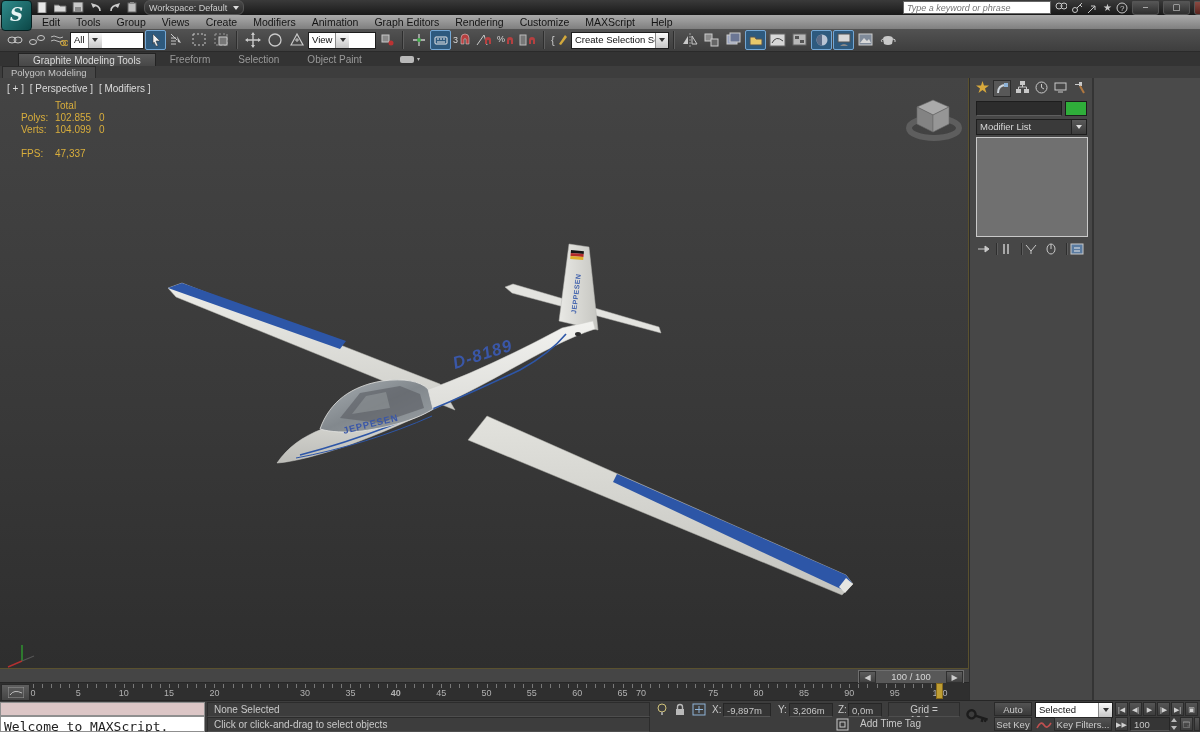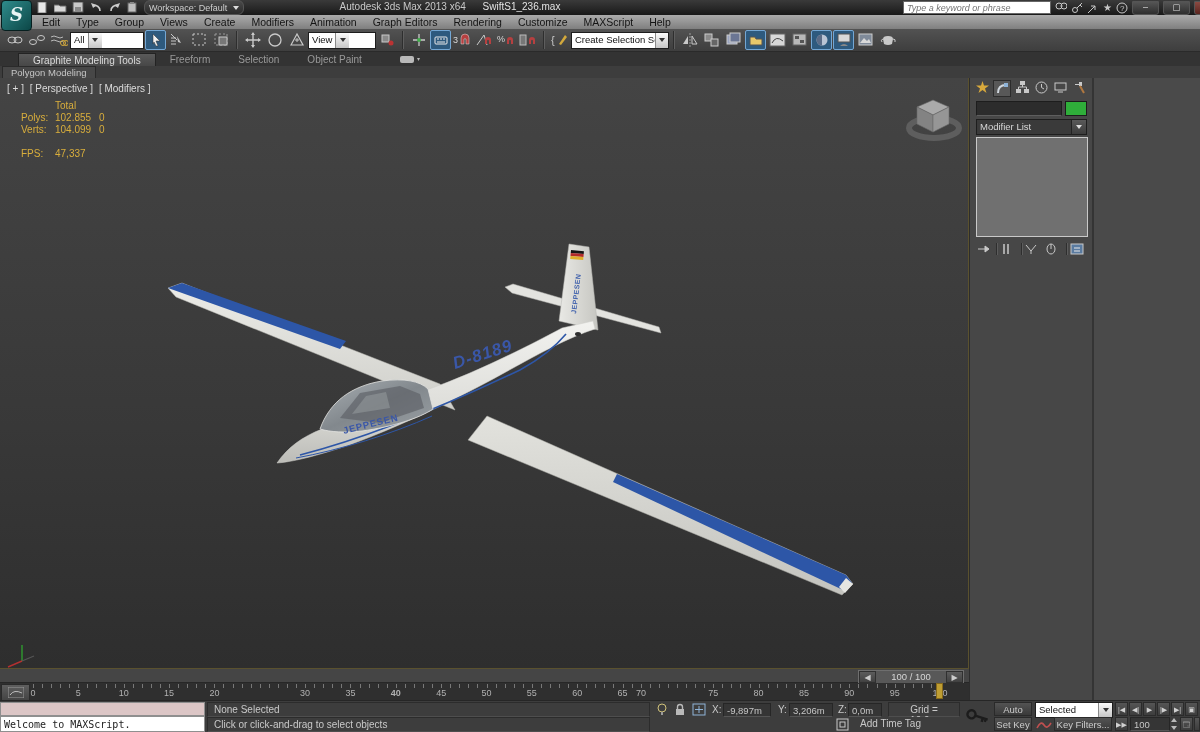--- a/index.html
+++ b/index.html
@@ -83,21 +83,21 @@
   #cp-stack{left:6px;top:59px;width:112px;height:100px;background:#707070;border:1px solid #c9c9c9;box-sizing:border-box;}
   #cp-stackbtns{left:6px;top:163px;width:112px;height:16px;display:flex;align-items:center;justify-content:space-between;color:#c9c9c9;}
   .stkbtn{font-size:10px;width:18px;text-align:center;}
   .stksep{width:1px;height:12px;background:#2e2e2e;border-right:1px solid #5c5c5c;}
   #cp-divider{left:122px;top:0;width:2px;height:622px;background:#343434;border-right:1px solid #565656;}
   #cp-empty{left:124px;top:0;width:107px;height:622px;background:#4a4a4a;}
   
   #statusbar{left:0;top:700px;width:1200px;height:32px;background:#3d3d3d;border-top:1px solid #262626;box-sizing:border-box;}
   #listener-pink{left:0;top:1px;width:205px;height:14px;background:#dcc6c6;border:1px solid #8f8f8f;box-sizing:border-box;}
   #listener-white{left:0;top:15px;width:205px;height:16px;background:#ffffff;border:1px solid #8f8f8f;box-sizing:border-box;
-                  font-family:"DejaVu Sans Mono",monospace;font-size:10px;color:#222;padding:2px 0 4px 3px;}
+                  font-family:"DejaVu Sans Mono",monospace;font-size:13px;color:#222;padding:2px 0 4px 3px;}
   .statcell{background:#3d3d3d;border:1px solid #2c2c2c;border-bottom-color:#4e4e4e;color:#c9c9c9;
             font-size:10px;padding:1px 6px 0 6px;box-sizing:border-box;}
   .sfield{background:#353535;border:1px solid #262626;border-bottom-color:#555;color:#c6c6c6;
           font-size:9.5px;box-sizing:border-box;padding:1px 0 0 3px;}
   .slabel{color:#c9c9c9;font-size:10px;}
   .keybtn{background:linear-gradient(#535353,#3a3a3a);border:1px solid #2a2a2a;color:#cccccc;font-size:9.5px;
           text-align:center;box-sizing:border-box;padding-top:1px;}
   .pbbtn{width:13px;height:14px;background:linear-gradient(#555,#3d3d3d);border:1px solid #2b2b2b;color:#d0d0d0;
          font-size:7px;text-align:center;line-height:13px;box-sizing:border-box;}
   svg{display:block;}
@@ -141,24 +141,20 @@
         <svg width="13" height="11">
             <rect x="2" y="1" width="8" height="9" fill="#bfbfbf" stroke="#666"></rect>
             <rect x="4" y="0" width="4" height="2" fill="#888"></rect>
           </svg>
         </span>
       <span class="wsbox">
         <span>Workspace: Default</span>
         <span class="arr-dn lt"></span>
       </span>
     </div>
-    <div id="titletext" class="abs">
-      <span>Autodesk 3ds Max 2013 x64</span>
-      <span class="file">SwiftS1_236.max</span>
-    </div>
     <div id="infocenter" class="abs">
       <input id="search-input" placeholder="Type a keyword or phrase" style="">
       <span class="ic-ico">
         <svg width="12" height="12">
             <circle cx="4" cy="4" r="3" stroke="#c8c8c8" fill="none"></circle>
             <circle cx="9" cy="4" r="3" stroke="#c8c8c8" fill="none"></circle>
           </svg>
         </span>
       <span class="ic-ico">
         <svg width="12" height="12">
@@ -180,21 +176,21 @@
         </span>
       <span class="winbtn">–</span>
       <span class="winbtn">▢</span>
       <span class="winbtn close">✕</span>
     </div>
   </div>
   <div id="applogo" class="abs">S</div>
 
   <div id="menubar" class="abs">
       <span class="menu-item">Edit</span>
-      <span class="menu-item">Type</span>
+      <span class="menu-item">Tools</span>
       <span class="menu-item">Group</span>
       <span class="menu-item">Views</span>
       <span class="menu-item">Create</span>
       <span class="menu-item">Modifiers</span>
       <span class="menu-item">Animation</span>
       <span class="menu-item">Graph Editors</span>
       <span class="menu-item">Rendering</span>
       <span class="menu-item">Customize</span>
       <span class="menu-item">MAXScript</span>
       <span class="menu-item">Help</span>

